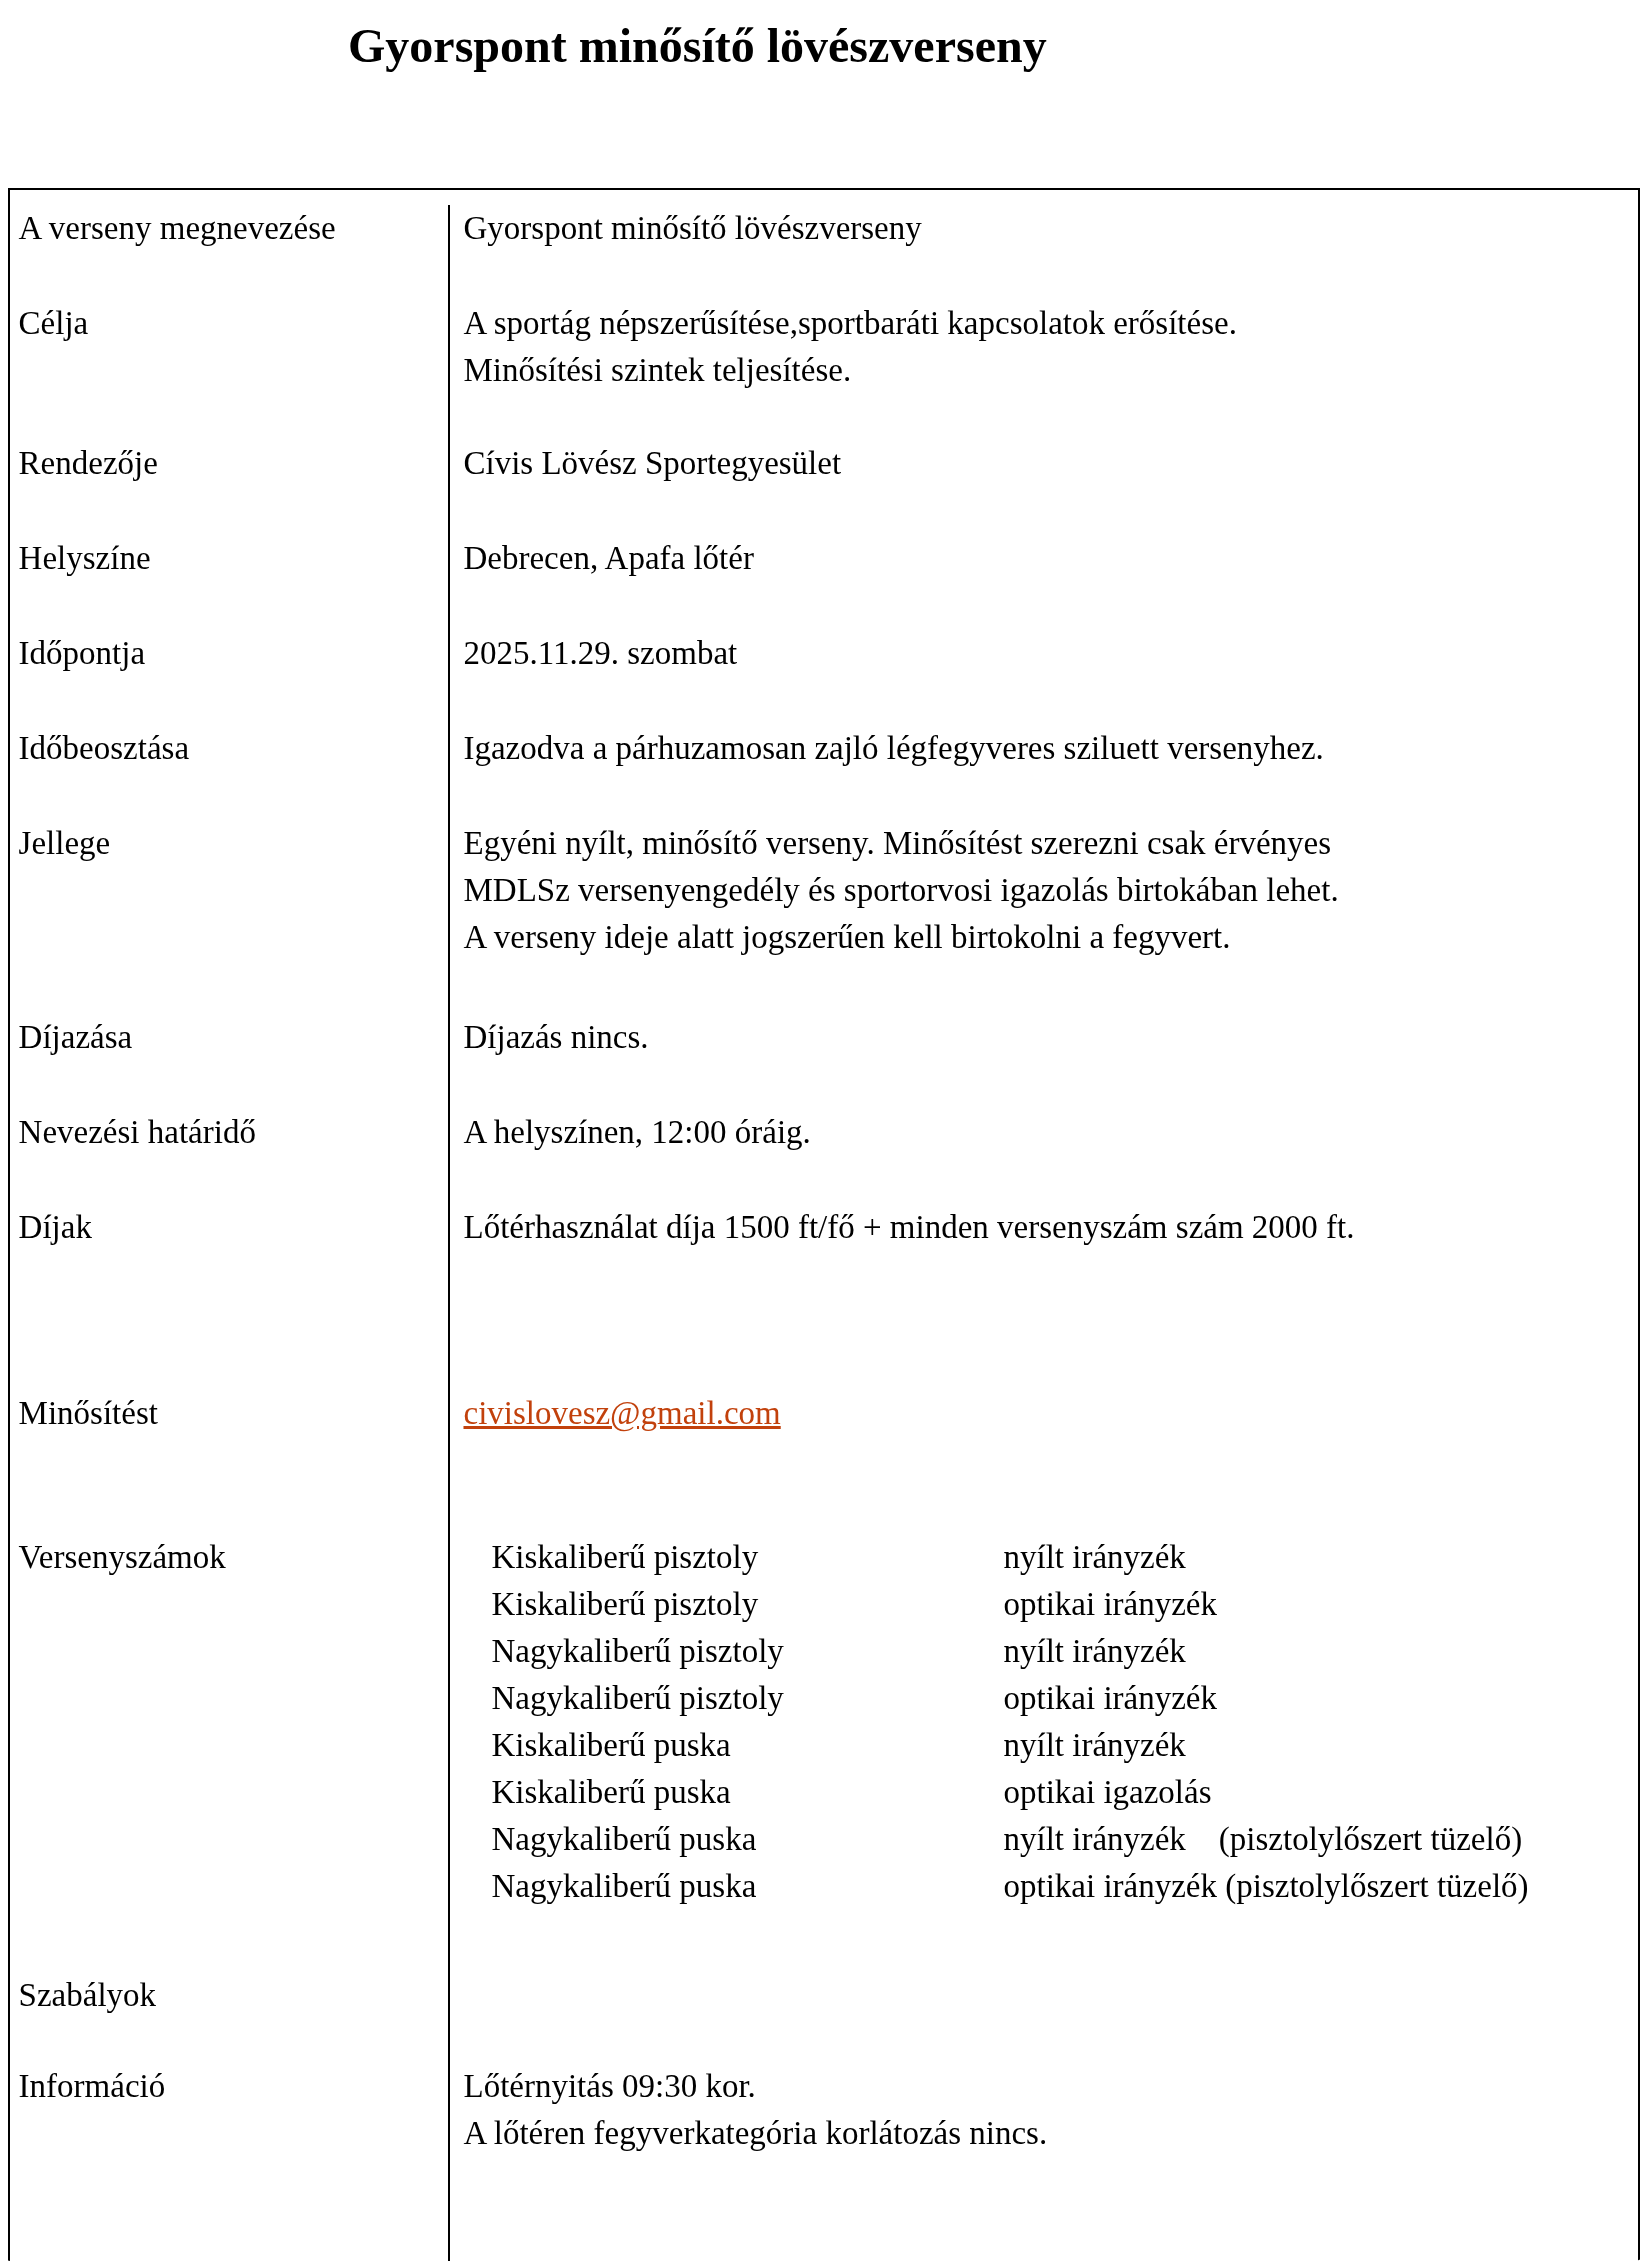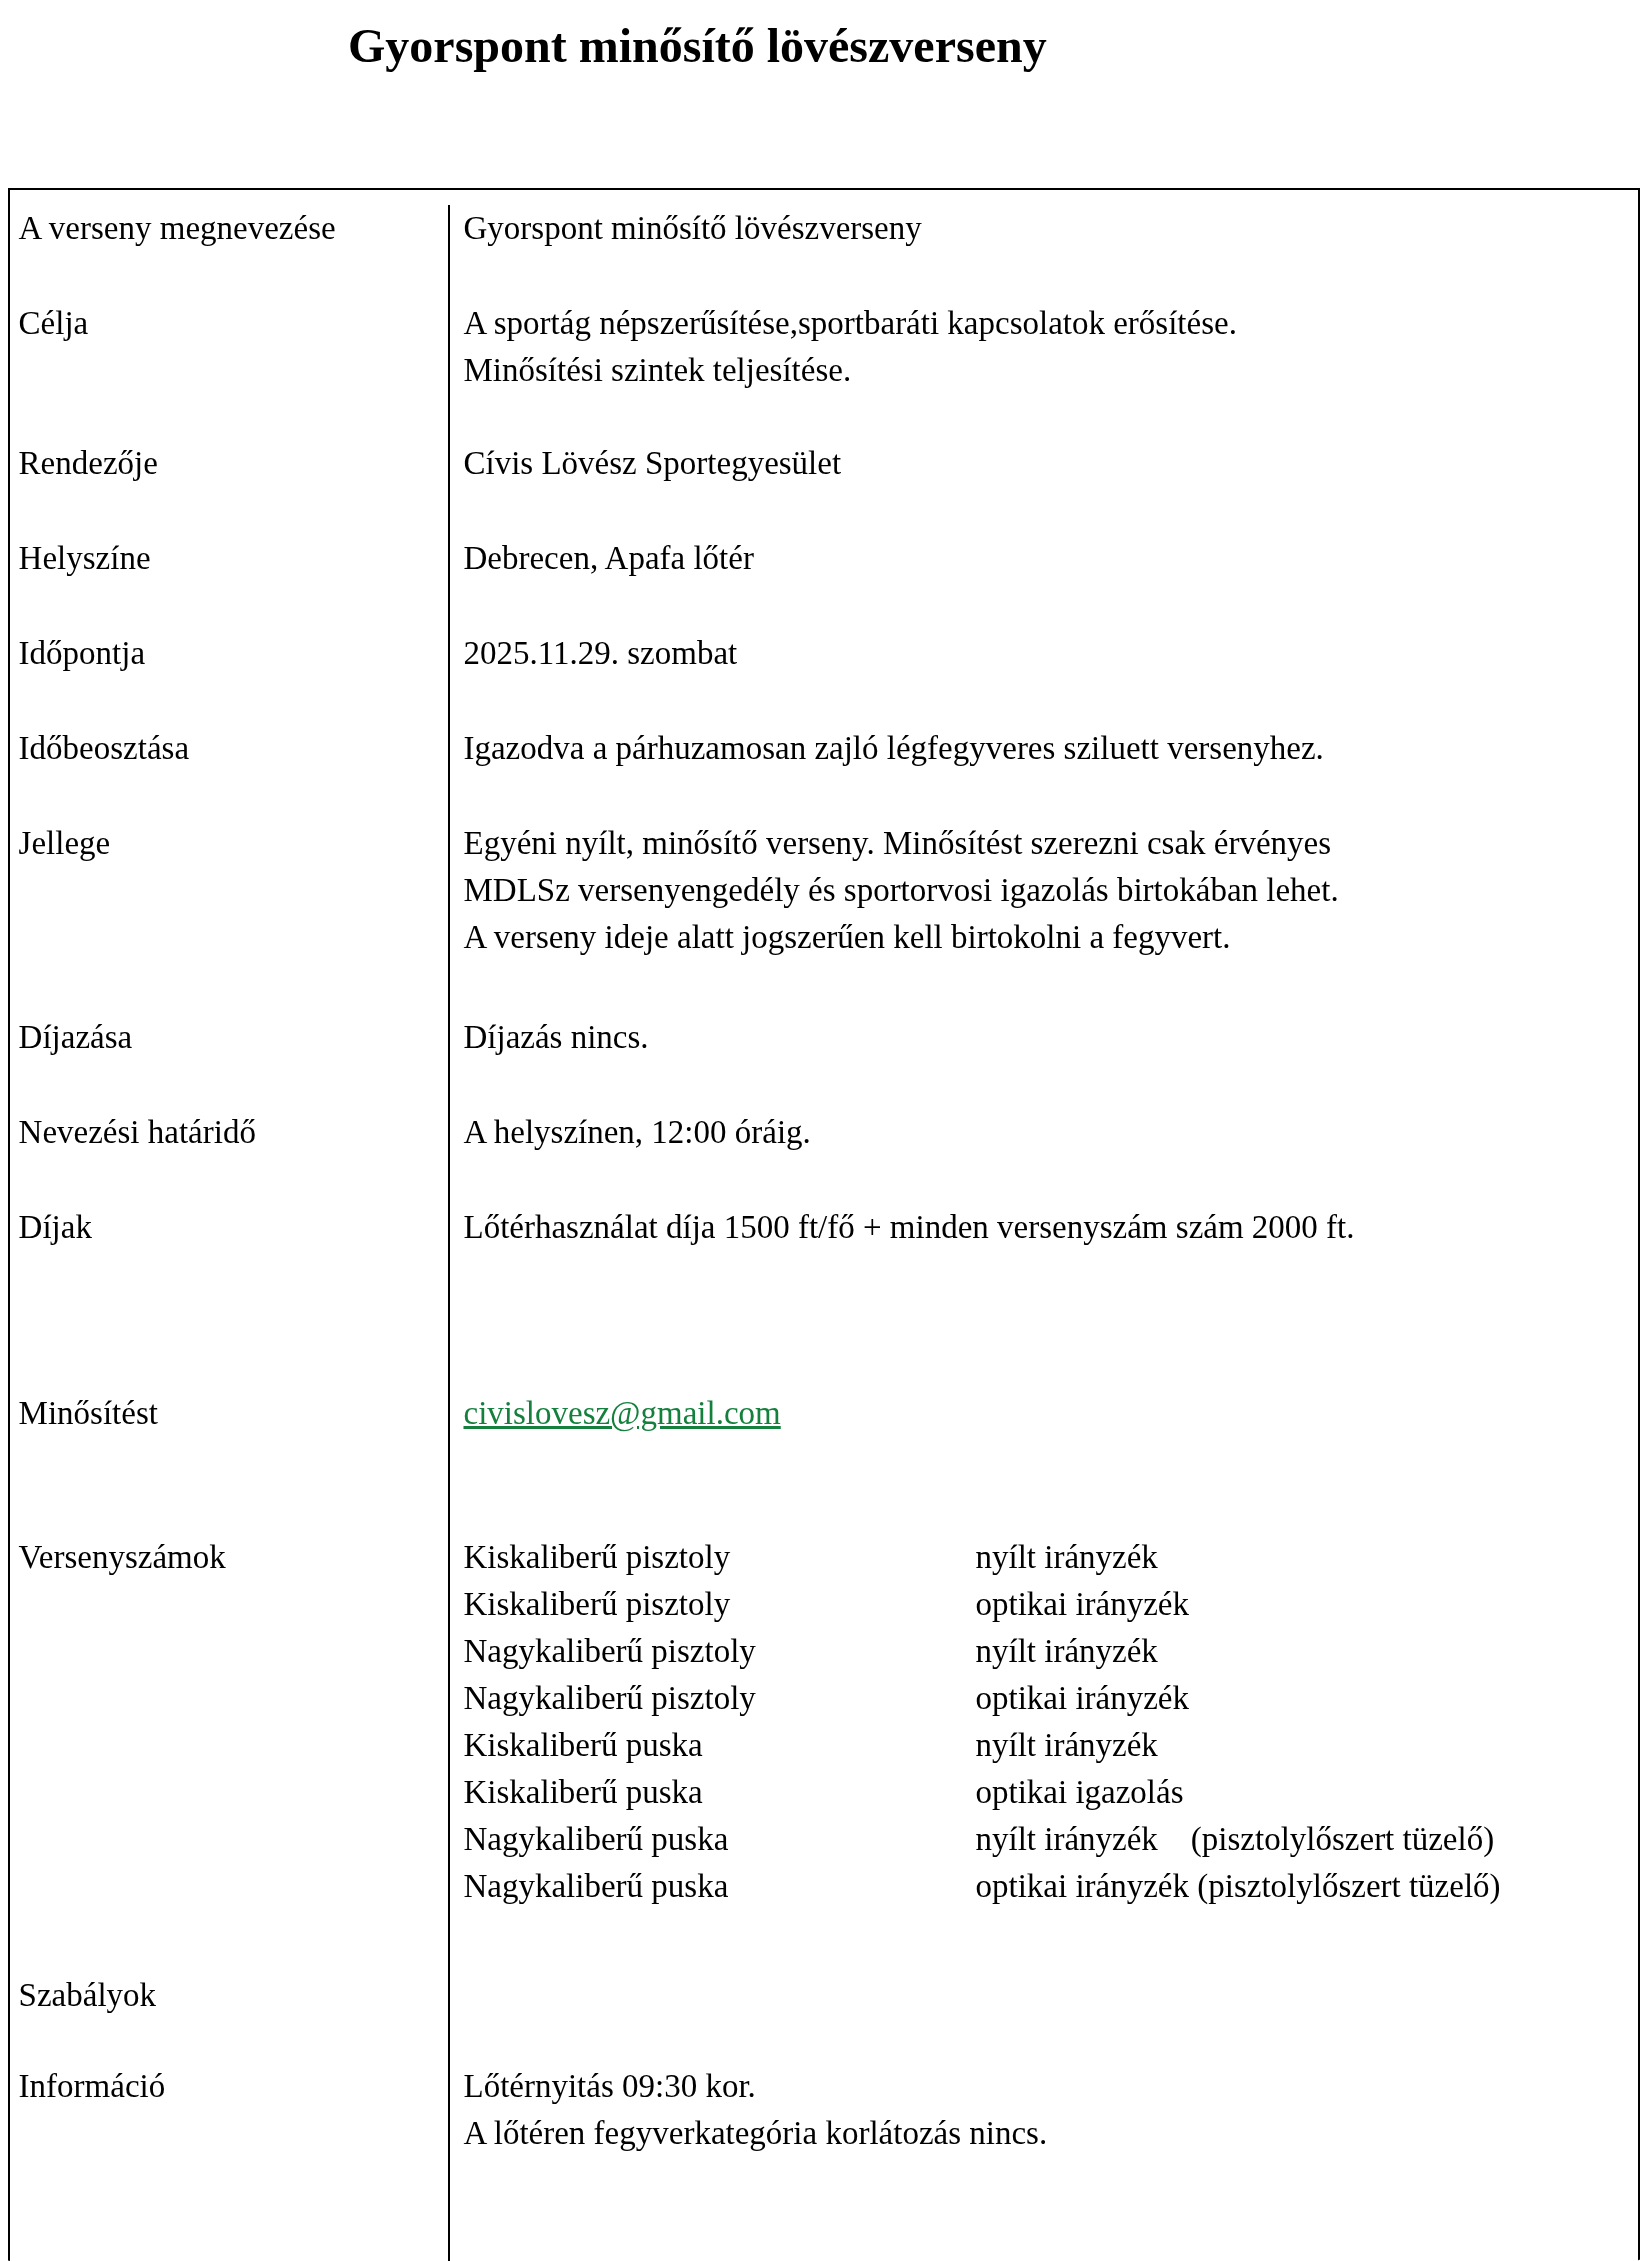--- a/index.html
+++ b/index.html
@@ -72,24 +72,25 @@
   .r10 { min-height: 186px; }
   .r11 { min-height: 144px; }
   .r12 { min-height: 438px; }
   .r13 { min-height: 91px; }
   .r14 { min-height: 197px; }
   .event-line { display: flex; flex-direction: row; }
   .event-gun {
     width: 512px;
     min-width: 512px;
     white-space: pre-wrap;
+    margin-left: 28px;
   }
   .event-sight { white-space: pre-wrap; }
   a.email-link {
-    color: #15803d;
+    color: #c2410c;
     text-decoration: underline;
   }
 </style>
 </head>
 <body>
 
 <div class="page">
 
   <div class="doc-title">Gyorspont minősítő lövészverseny</div>
 

